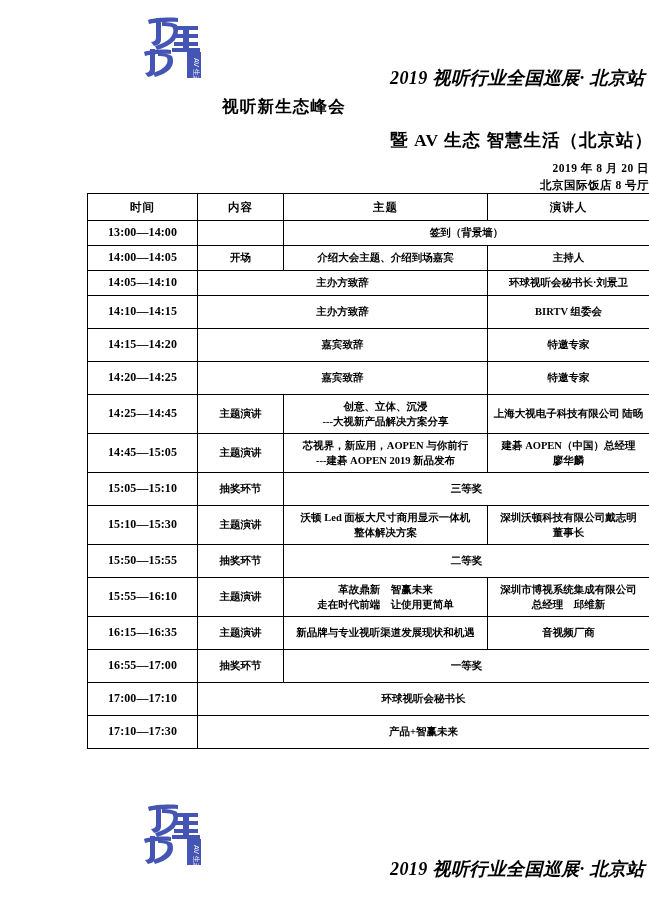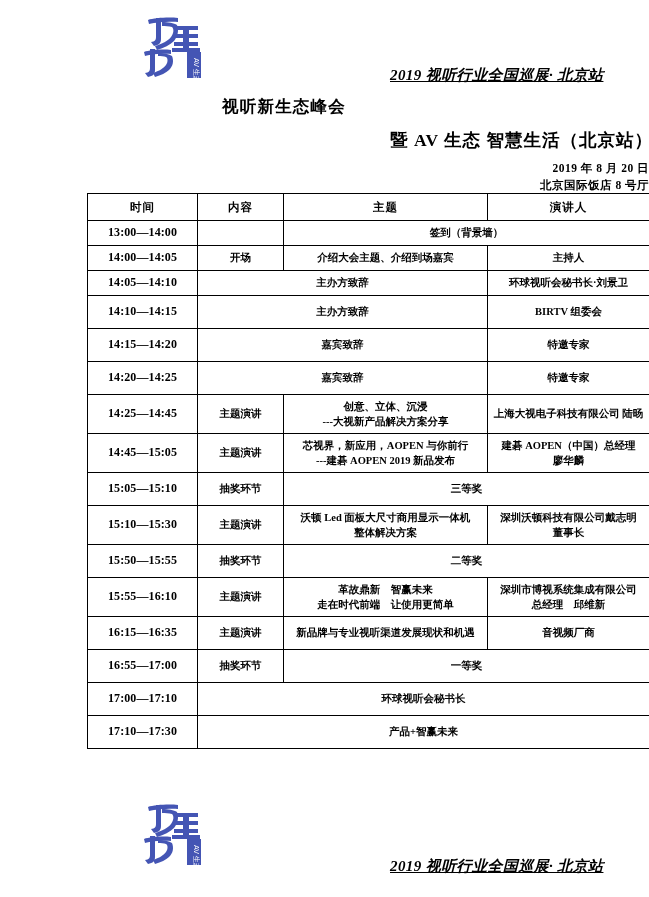--- a/index.html
+++ b/index.html
@@ -30,25 +30,24 @@
   }
   .logo-top { left: 138px; top: 8px; }
   .logo-bottom { left: 138px; top: 795px; }
 
   .logo svg { display: block; width: 100%; height: 100%; }
 
   .brand-line {
     position: absolute;
     font-family: "Liberation Serif", "DejaVu Serif", serif;
     font-weight: bold;
-    font-size: 15px;
+    font-size: 18px;
     letter-spacing: .4px;
     white-space: nowrap;
     font-style: italic;
-    text-decoration: underline;
   }
   .brand-top { left: 390px; top: 66px; }
   .brand-bottom { left: 390px; top: 857px; }
 
   
   .title1 {
     position: absolute;
     left: 0; top: 96px;
     width: 568px;
     text-align: center;

